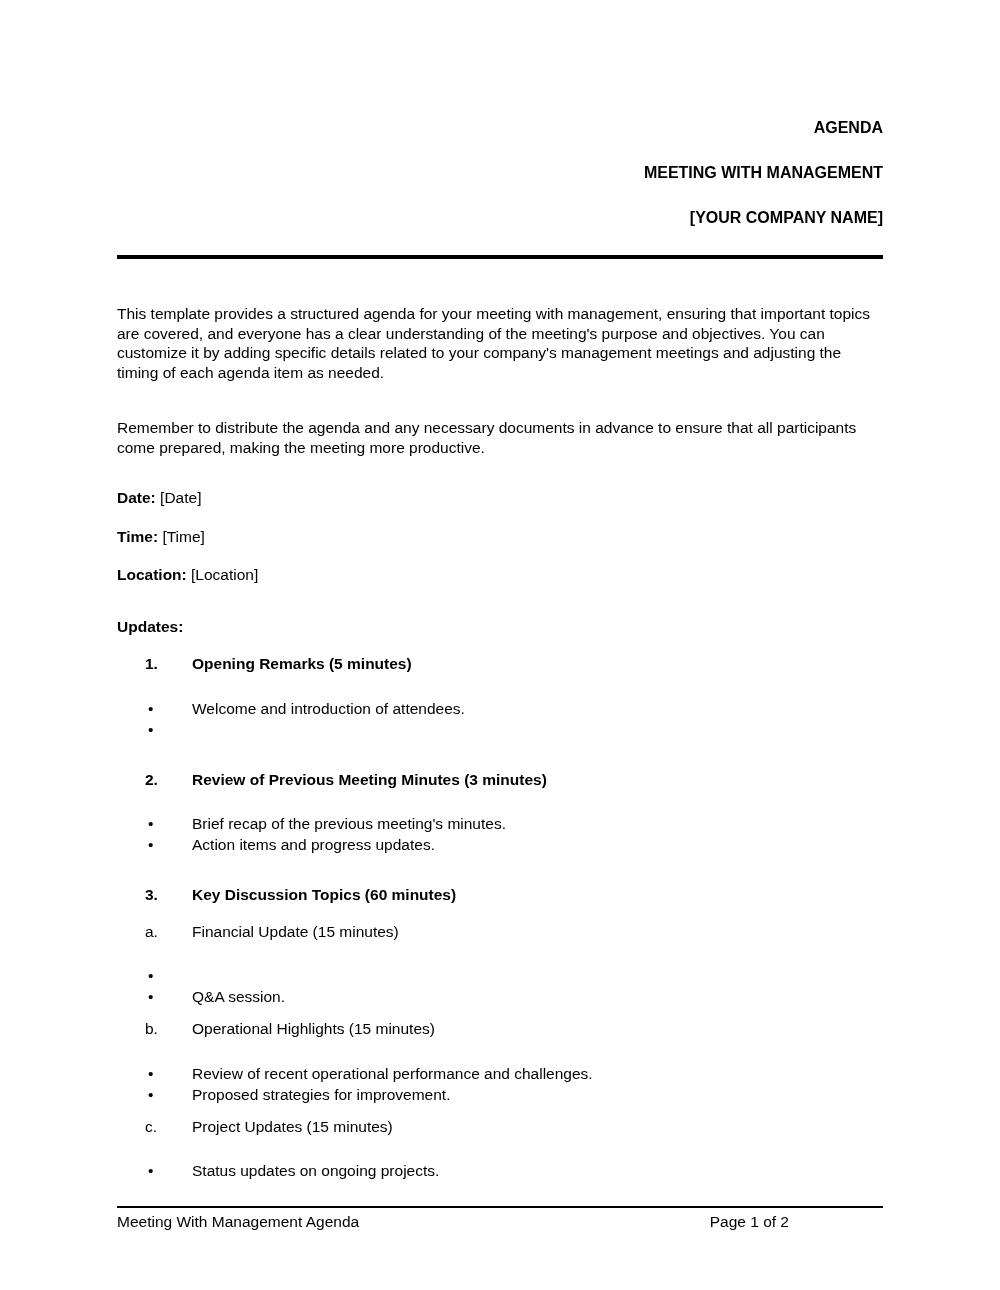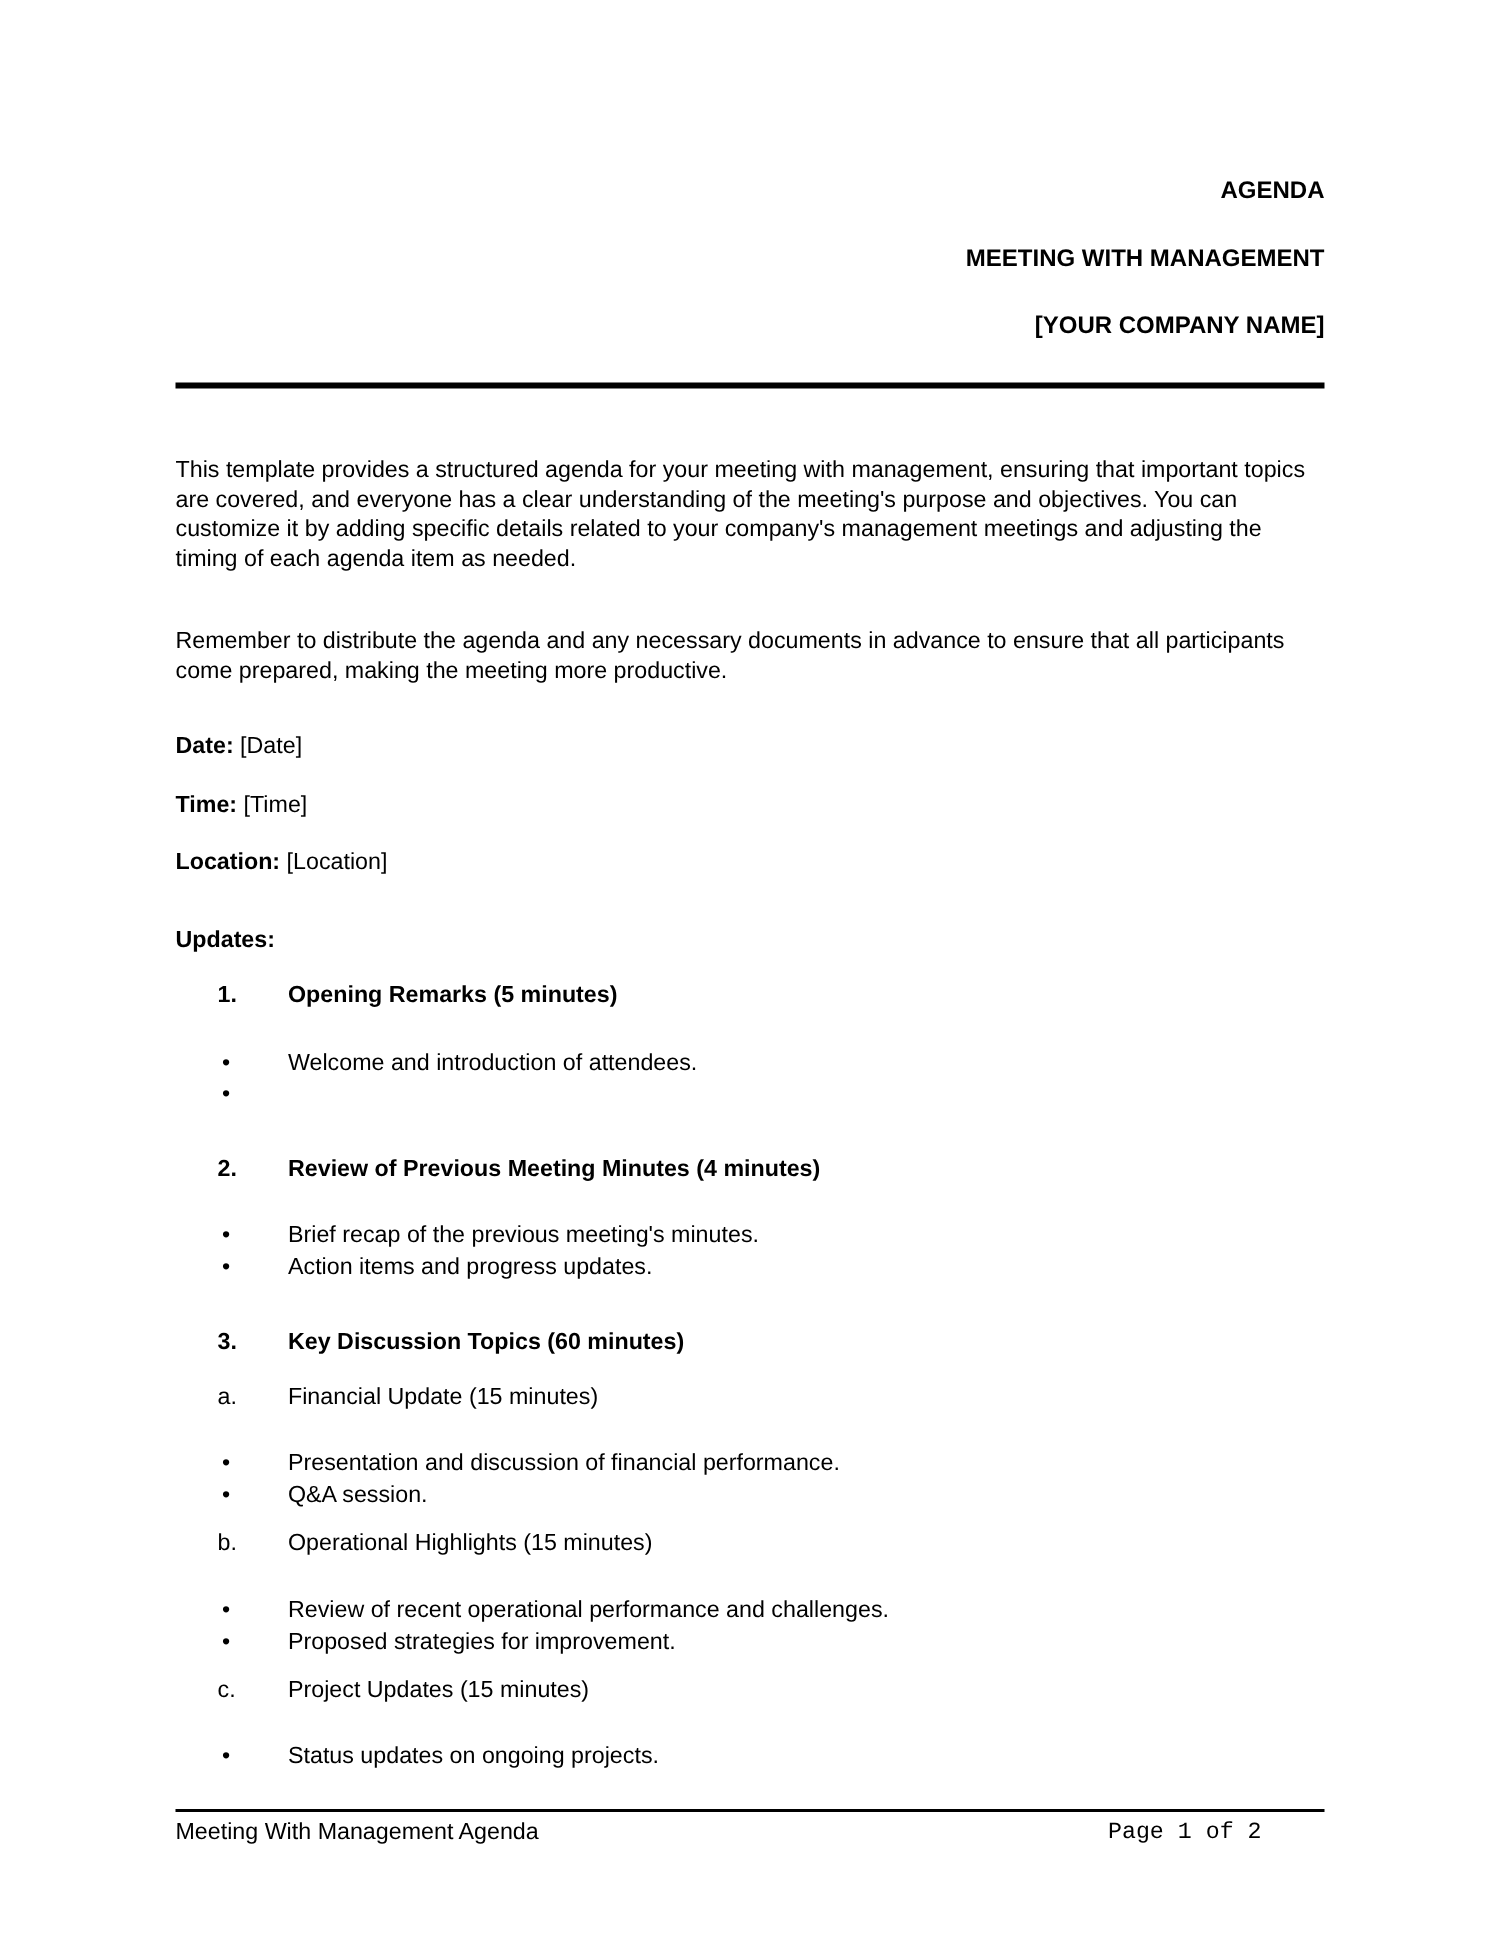--- a/index.html
+++ b/index.html
@@ -79,21 +79,21 @@
   .footer-row {
     position: absolute;
     left: 117px;
     top: 1212px;
     width: 766px;
     display: flex;
     justify-content: space-between;
     font-size: 15.5px;
     line-height: 19.5px;
   }
-  .footer-right { margin-right: 42px; font-family: Liberation Mono, monospace; }
+  .footer-right { margin-right: 94px; }
 </style>
 </head>
 <body>
 
 <div class="content">
 
   <div class="doc-title t1">AGENDA</div>
   <div class="doc-title t2">MEETING WITH MANAGEMENT</div>
   <div class="doc-title t3">[YOUR COMPANY NAME]</div>
 
@@ -126,21 +126,21 @@
       <span class="bdot">•</span>
       <span>Welcome and introduction of attendees.</span>
     </div>
     <div class="brow">
       <span class="bdot">•</span>
     </div>
   </div>
 
   <div class="heading bold-item h-2">
     <span class="marker">2.</span>
-    <span>Review of Previous Meeting Minutes (4 minutes)</span>
+    <span>Review of Previous Meeting Minutes (3 minutes)</span>
   </div>
   <div class="bullets">
     <div class="brow">
       <span class="bdot">•</span>
       <span>Brief recap of the previous meeting's minutes.</span>
     </div>
     <div class="brow">
       <span class="bdot">•</span>
       <span>Action items and progress updates.</span>
     </div>
@@ -151,21 +151,20 @@
     <span>Key Discussion Topics (60 minutes)</span>
   </div>
 
   <div class="heading h-a">
     <span class="marker">a.</span>
     <span>Financial Update (15 minutes)</span>
   </div>
   <div class="bullets">
     <div class="brow">
       <span class="bdot">•</span>
-      <span>Presentation and discussion of financial performance.</span>
     </div>
     <div class="brow">
       <span class="bdot">•</span>
       <span>Q&amp;A session.</span>
     </div>
   </div>
 
   <div class="heading h-b">
     <span class="marker">b.</span>
     <span>Operational Highlights (15 minutes)</span>

